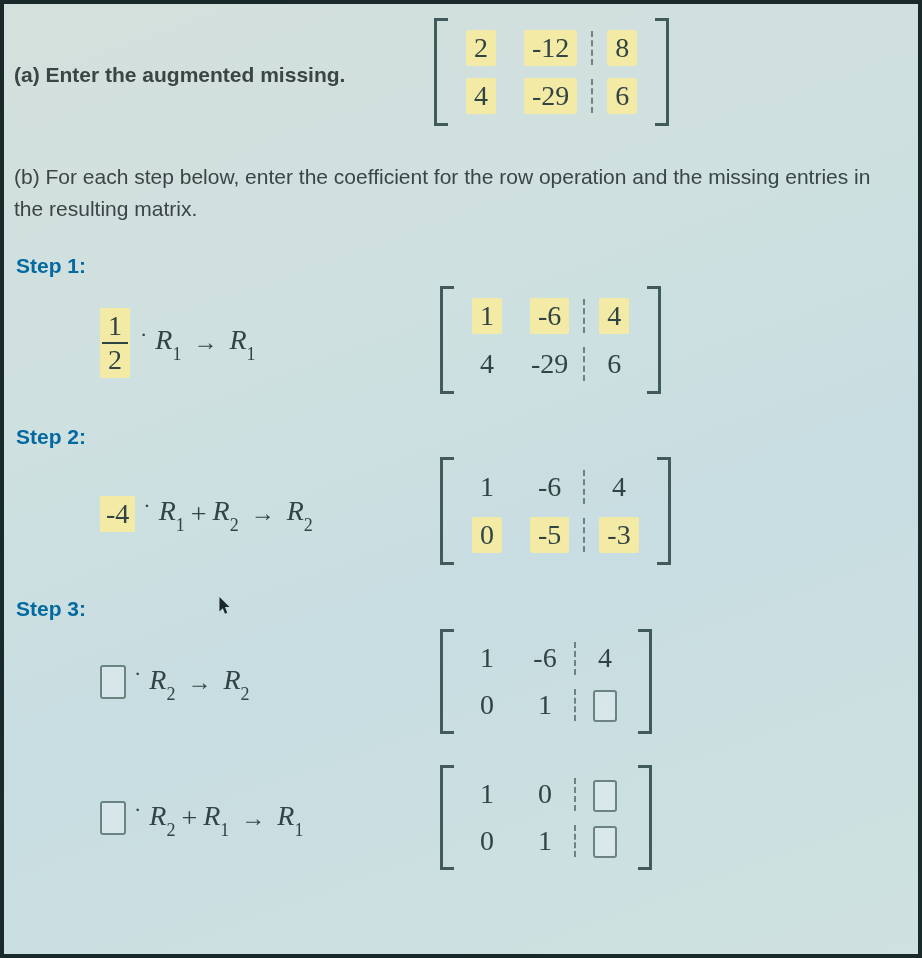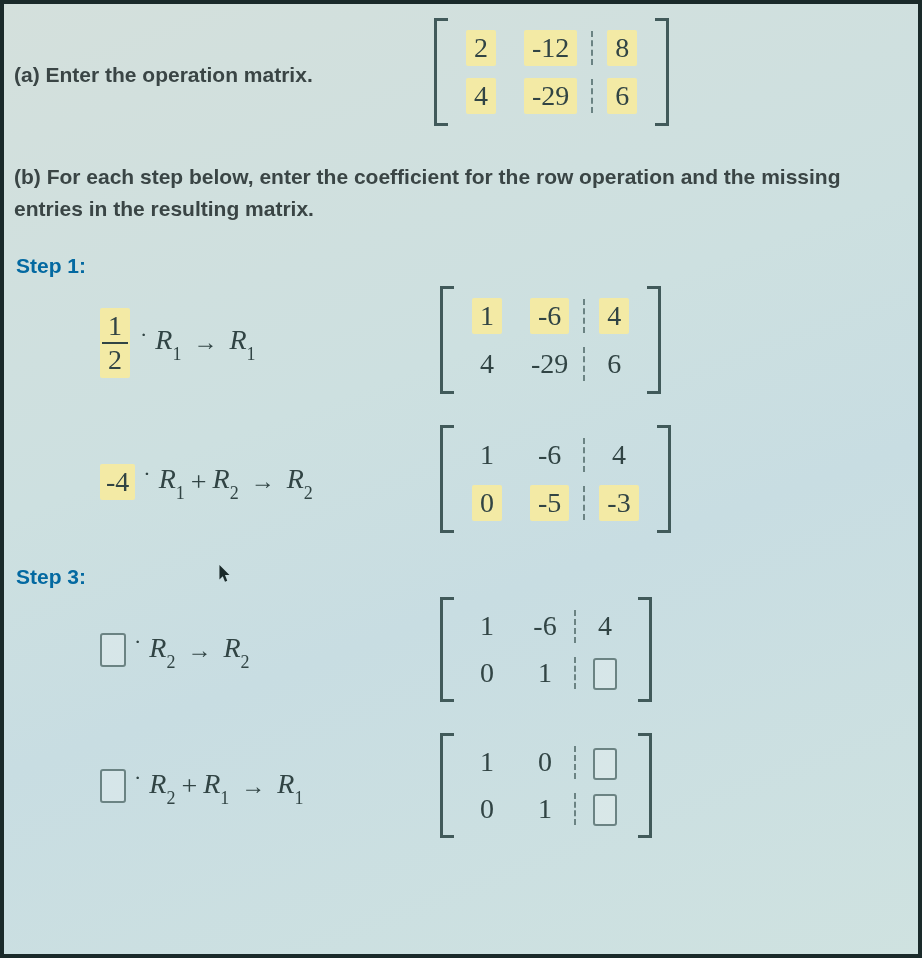--- a/index.html
+++ b/index.html
@@ -12,21 +12,21 @@
     color: #2a3a3a;
     font-size: 20px;
     position: relative;
     overflow: hidden;
     box-sizing: border-box;
     border: 4px solid #1a2a2a;
   }
   .content { padding: 14px 18px 10px 6px; }
   .row-a { display: flex; align-items: center; margin-bottom: 30px; }
   .label-a { font-weight: bold; font-size: 21px; color: #3a4545; padding-left: 4px; flex: 0 0 auto; width: 420px;}
-  .label-b { font-weight: bold; font-size: 21px; color: #3a4545; margin: 30px 0 30px 4px; line-height: 1.5;}
+  .label-b { font-weight: normal; font-size: 21px; color: #3a4545; margin: 30px 0 30px 4px; line-height: 1.5;}
   .step-label { font-weight: bold; font-size: 21px; color: #0369a1; margin: 10px 0 8px 6px;}
   .step-row { display: flex; align-items: center; margin-bottom: 26px; }
   .op-col { width: 430px; padding-left: 90px; box-sizing: border-box;}
   .mat-col { flex: 0 0 auto; }
 
   
   .matrix {
     display: inline-flex;
     align-items: stretch;
     color: #314444;
@@ -124,21 +124,21 @@
     position: relative;
   }
   .cursor-icon svg { width:100%; height:100%; }
 </style>
 </head>
 <body>
 
 <div class="content">
 
   <div class="row-a">
-    <div class="label-a">(a) Enter the operation matrix.</div>
+    <div class="label-a">(a) Enter the augmented missing.</div>
     <div class="mat-col">
       <span class="matrix">
         <span class="bracket left"></span>
         <span class="mat-grid cols3">
           <span class="mat-cell"><span class="hl">2</span></span>
           <span class="mat-cell"><span class="hl">-12</span></span>
           <span class="divider-cell"></span>
           <span class="mat-cell"><span class="hl">8</span></span>
 
           <span class="mat-cell"><span class="hl">4</span></span>
@@ -179,20 +179,21 @@
           <span class="mat-cell">4</span>
           <span class="mat-cell">-29</span>
           <span class="divider-cell"></span>
           <span class="mat-cell">6</span>
         </span>
         <span class="bracket right"></span>
       </span>
     </div>
   </div>
 
+  <div class="step-label">Step 2:</div>
   <div class="step-row">
     <div class="op-col">
       <span class="math">
         <span class="coef-hl">-4</span>
         <span class="dot">·</span>
         <span><i>R</i><span class="sub">1</span></span>
         <span>+</span>
         <span><i>R</i><span class="sub">2</span></span>
         <span class="arrow">→</span>
         <span><i>R</i><span class="sub">2</span></span>

